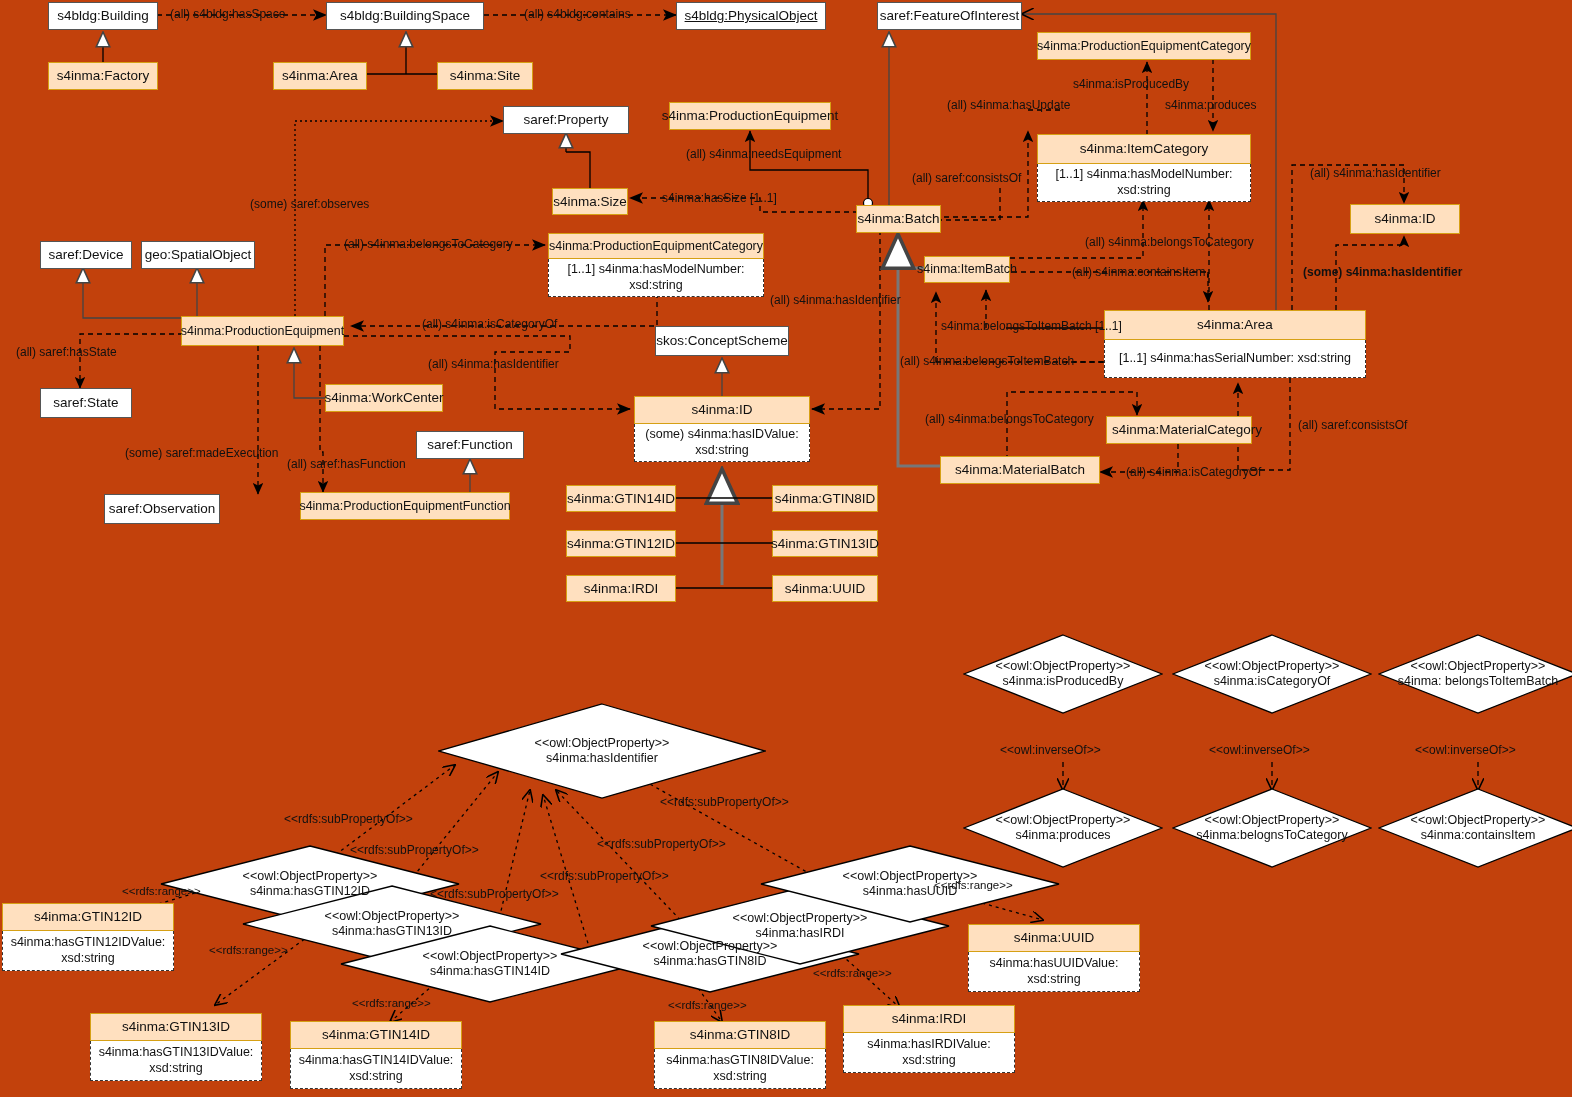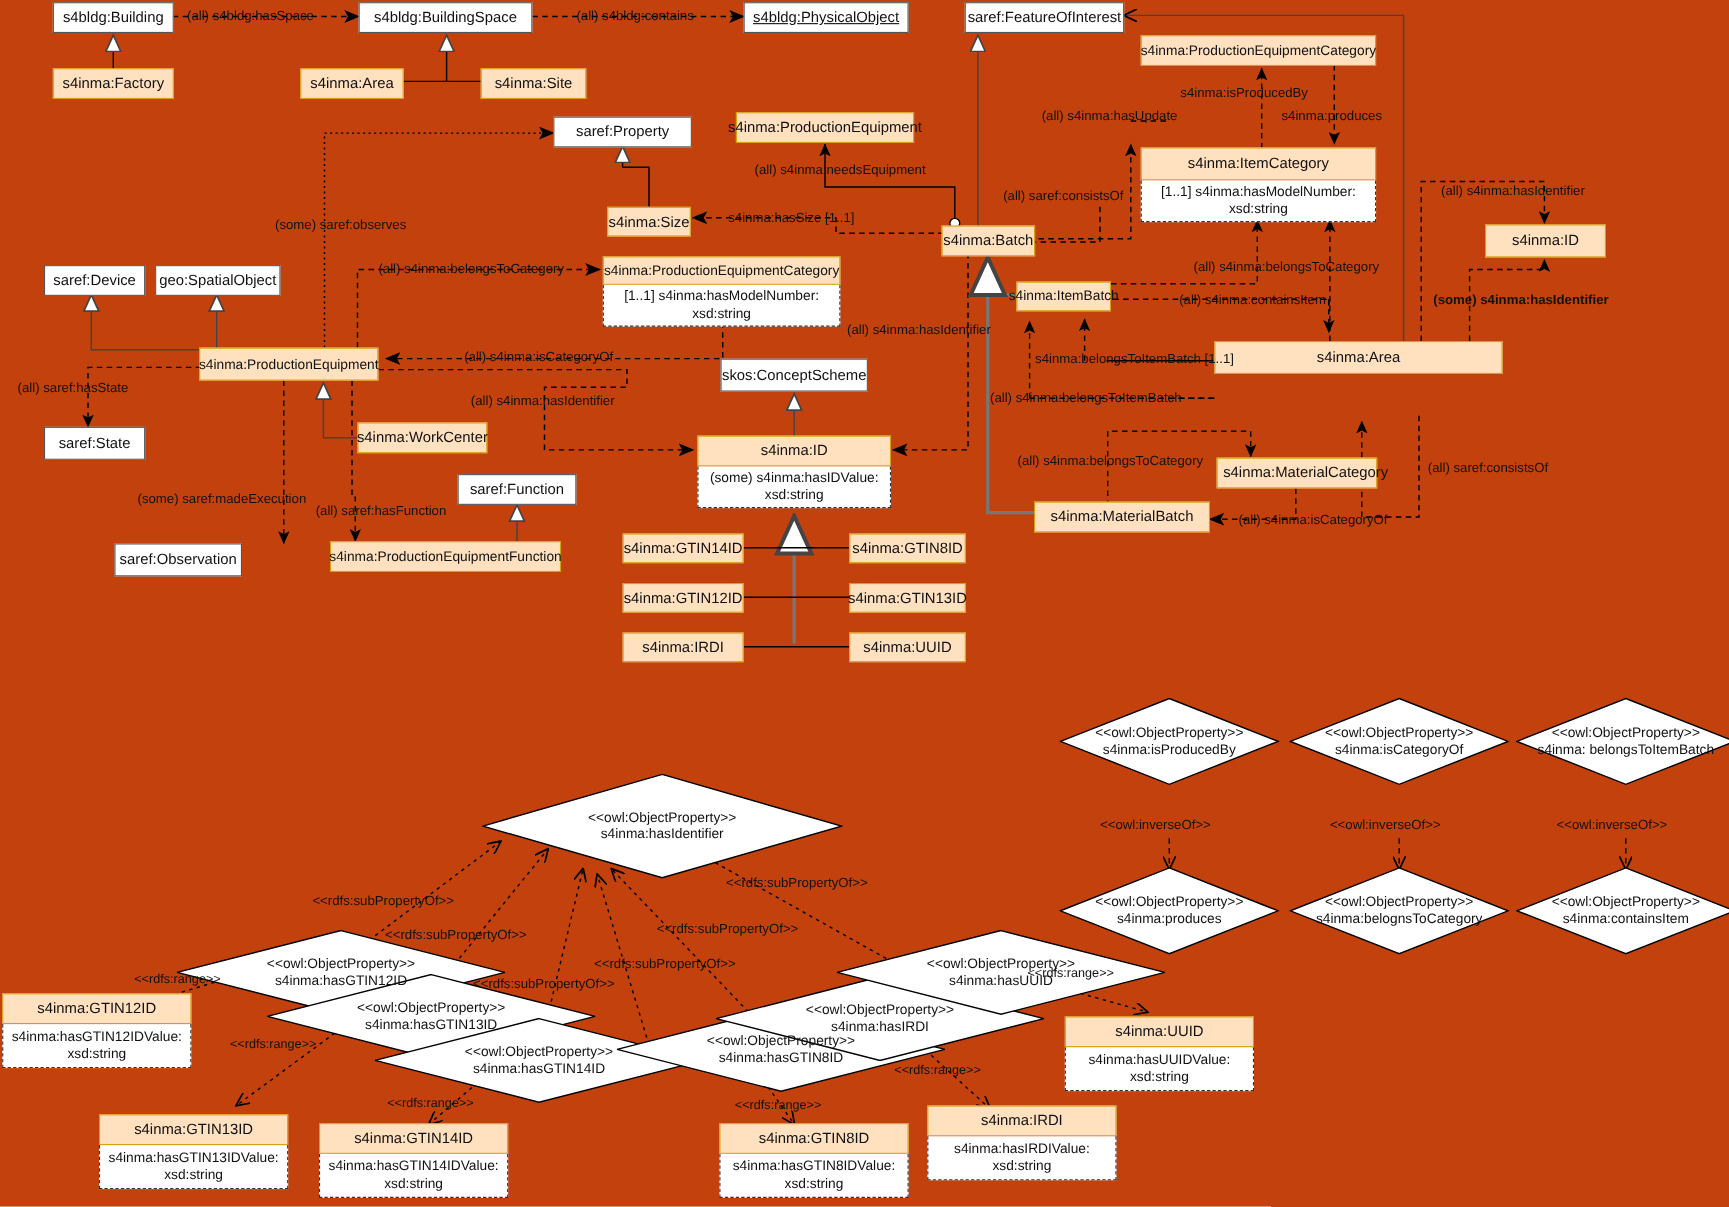--- a/index.html
+++ b/index.html
@@ -232,20 +232,23 @@
   <div class="attr" style="left:548px;top:259px;width:216px;height:38px;">
       <span>[1..1] s4inma:hasModelNumber: xsd:string</span>
     </div>
 
   <div class="node cls hl" style="left:924px;top:256px;width:86px;height:27px;font-size:12.5px;">
       <span>s4inma:ItemBatch</span>
     </div>
 
   <div class="node cls hl" style="left:1104px;top:310px;width:262px;height:30px;">
       <span>s4inma:Area</span>
+    </div>
+  <div class="attr" style="left:1104px;top:340px;width:262px;height:38px;">
+      <span>[1..1] s4inma:hasSerialNumber: xsd:string</span>
     </div>
 
   <div class="node cls hl" style="left:181px;top:316px;width:163px;height:30px;font-size:12.5px;">
       <span>s4inma:ProductionEquipment</span>
     </div>
   <div class="node cls" style="left:40px;top:388px;width:92px;height:30px;">
       <span>saref:State</span>
     </div>
 
   <div class="node cls" style="left:655px;top:326px;width:134px;height:30px;">

